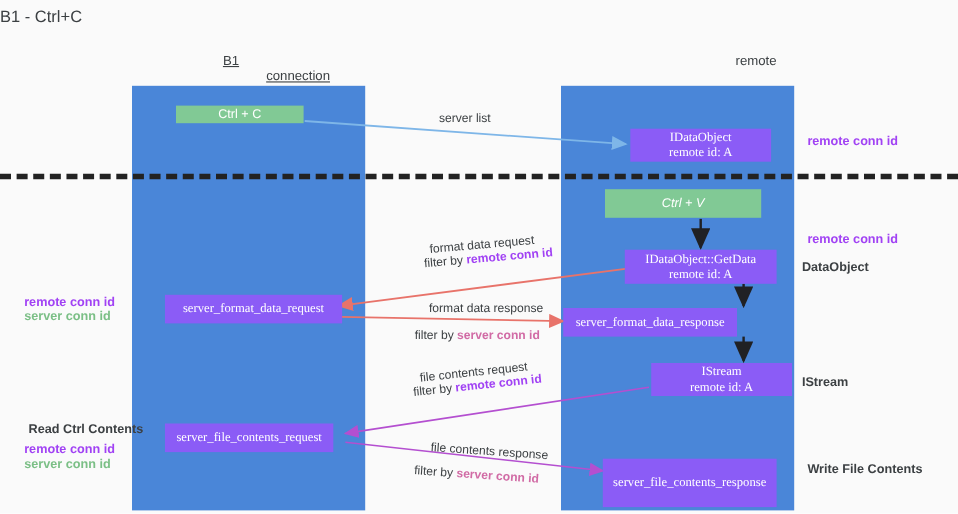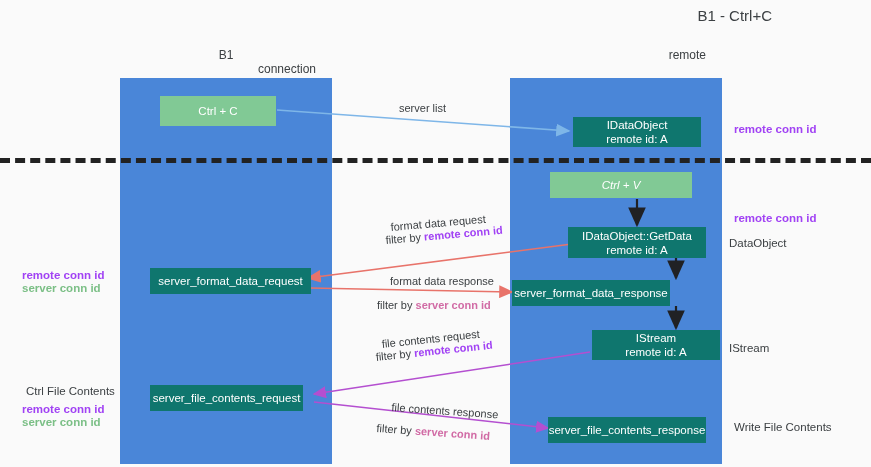--- a/index.html
+++ b/index.html
@@ -17,21 +17,21 @@
     height: 467px;
     background: #fafafa;
     overflow: hidden;
   }
   .abs { position: absolute; }
 
   
   .title {
     left: 0; top: 6px;
     width: 772px;
-    text-align: right;
+    text-align: left;
     font-size: 15px;
     color: #3c4043;
     line-height: 19px;
   }
 
   
   .col-header {
     text-align: center;
     font-size: 12px;
     color: #3c4043;
@@ -55,31 +55,31 @@
     flex-direction: column;
     align-items: center;
     justify-content: center;
     color: #ffffff;
     font-size: 11.5px;
     line-height: 14px;
     text-align: center;
     padding: 2px 4px;
   }
   .box-green { background: #81c995; }
-  .box-orange { background: #0f766e; }
+  .box-orange { background: #8b5cf6; font-family: Liberation Serif, serif; }
   .box .l2 { display: block; }
 
   
   .side-label {
     font-size: 11.5px;
     line-height: 14px;
   }
   .purple { color: #a142f4; font-weight: bold; }
   .green-txt { color: #7bbf86; font-weight: bold; }
-  .plain { color: #3c4043; font-weight: normal; }
+  .plain { color: #3c4043; font-weight: bold; }
 
   
   .edge-label {
     font-size: 11px;
     color: #3c4043;
     line-height: 14px;
     white-space: nowrap;
   }
   .edge-label .lbl-purple { color: #a142f4; font-weight: bold; }
   .edge-label .lbl-pink { color: #d16ba5; font-weight: bold; }
@@ -100,21 +100,21 @@
 </style>
 </head>
 <body>
 
 <div id="canvas">
 
   <div class="abs title">
     <div>B1 - Ctrl+C</div>
   </div>
 
-  <div class="abs col-header" style="left:136px; top:48px;">
+  <div class="abs col-header" style="left:120px; top:48px;text-decoration:underline;">
     <span class="h1">B1</span>
     <span class="h2">connection</span>
   </div>
   <div class="abs col-header" style="left:526px; top:48px;">
     <span class="h2">remote</span>
   </div>
 
   <div class="abs lane" id="lane-b1"></div>
   <div class="abs lane" id="lane-a1"></div>
 
@@ -146,21 +146,21 @@
 
     <path d="M676,258 L676,278" stroke="#202124" stroke-width="2.2" fill="none" marker-end="url(#ah-black)"></path>
 
     <path d="M590,352 L314,394" stroke="#b44fd0" stroke-width="1.5" fill="none" marker-end="url(#ah-purple)"></path>
 
     <path d="M314,402 L548,428" stroke="#b44fd0" stroke-width="1.5" fill="none" marker-end="url(#ah-purple)"></path>
   </svg>
 
   <div class="abs" id="divider"></div>
 
-  <div class="abs box box-green" style="left:160px; top:96px; width:116px; height:30px;">
+  <div class="abs box box-green" style="left:160px; top:96px; width:116px; height:16px;">
     <span>Ctrl + C</span>
   </div>
 
   <div class="abs box box-orange" style="left:573px; top:117px; width:128px; height:30px;">
     <span>IDataObject</span>
     <span class="l2">remote id: A</span>
   </div>
 
   <div class="abs box box-green" style="left:550px; top:172px; width:142px; height:26px;font-style:italic;">
     <span>Ctrl + V</span>
@@ -181,21 +181,21 @@
 
   <div class="abs box box-orange" style="left:592px; top:330px; width:128px; height:30px;">
     <span>IStream</span>
     <span class="l2">remote id: A</span>
   </div>
 
   <div class="abs box box-orange" style="left:150px; top:385px; width:153px; height:26px;">
     <span>server_file_contents_request</span>
   </div>
 
-  <div class="abs box box-orange" style="left:548px; top:417px; width:158px; height:26px;">
+  <div class="abs box box-orange" style="left:548px; top:417px; width:158px; height:44px;">
     <span>server_file_contents_response</span>
   </div>
 
   <div class="abs edge-label" style="left:399px; top:101px;">server list</div>
 
   <div class="abs edge-label" style="left:390px; top:220px; transform: rotate(-5deg); transform-origin: left top;">format data request</div>
 
   <div class="abs edge-label" style="left:385px; top:233px; transform: rotate(-5deg); transform-origin: left top;">
     <span>filter by </span><span class="lbl-purple">remote conn id</span>
   </div>
@@ -225,19 +225,19 @@
   <div class="abs side-label plain" style="left:729px; top:236px;">DataObject</div>
 
   <div class="abs side-label plain" style="left:729px; top:341px;">IStream</div>
 
   <div class="abs side-label plain" style="left:734px; top:420px;">Write File Contents</div>
 
   <div class="abs side-label purple" style="left:22px; top:268px;">remote conn id</div>
 
   <div class="abs side-label green-txt" style="left:22px; top:281px;">server conn id</div>
 
-  <div class="abs side-label plain" style="left:26px; top:384px;">Ctrl File Contents</div>
+  <div class="abs side-label plain" style="left:26px; top:384px;">Read Ctrl Contents</div>
 
   <div class="abs side-label purple" style="left:22px; top:402px;">remote conn id</div>
 
   <div class="abs side-label green-txt" style="left:22px; top:415px;">server conn id</div>
 
 </div>
 
 </body></html>

